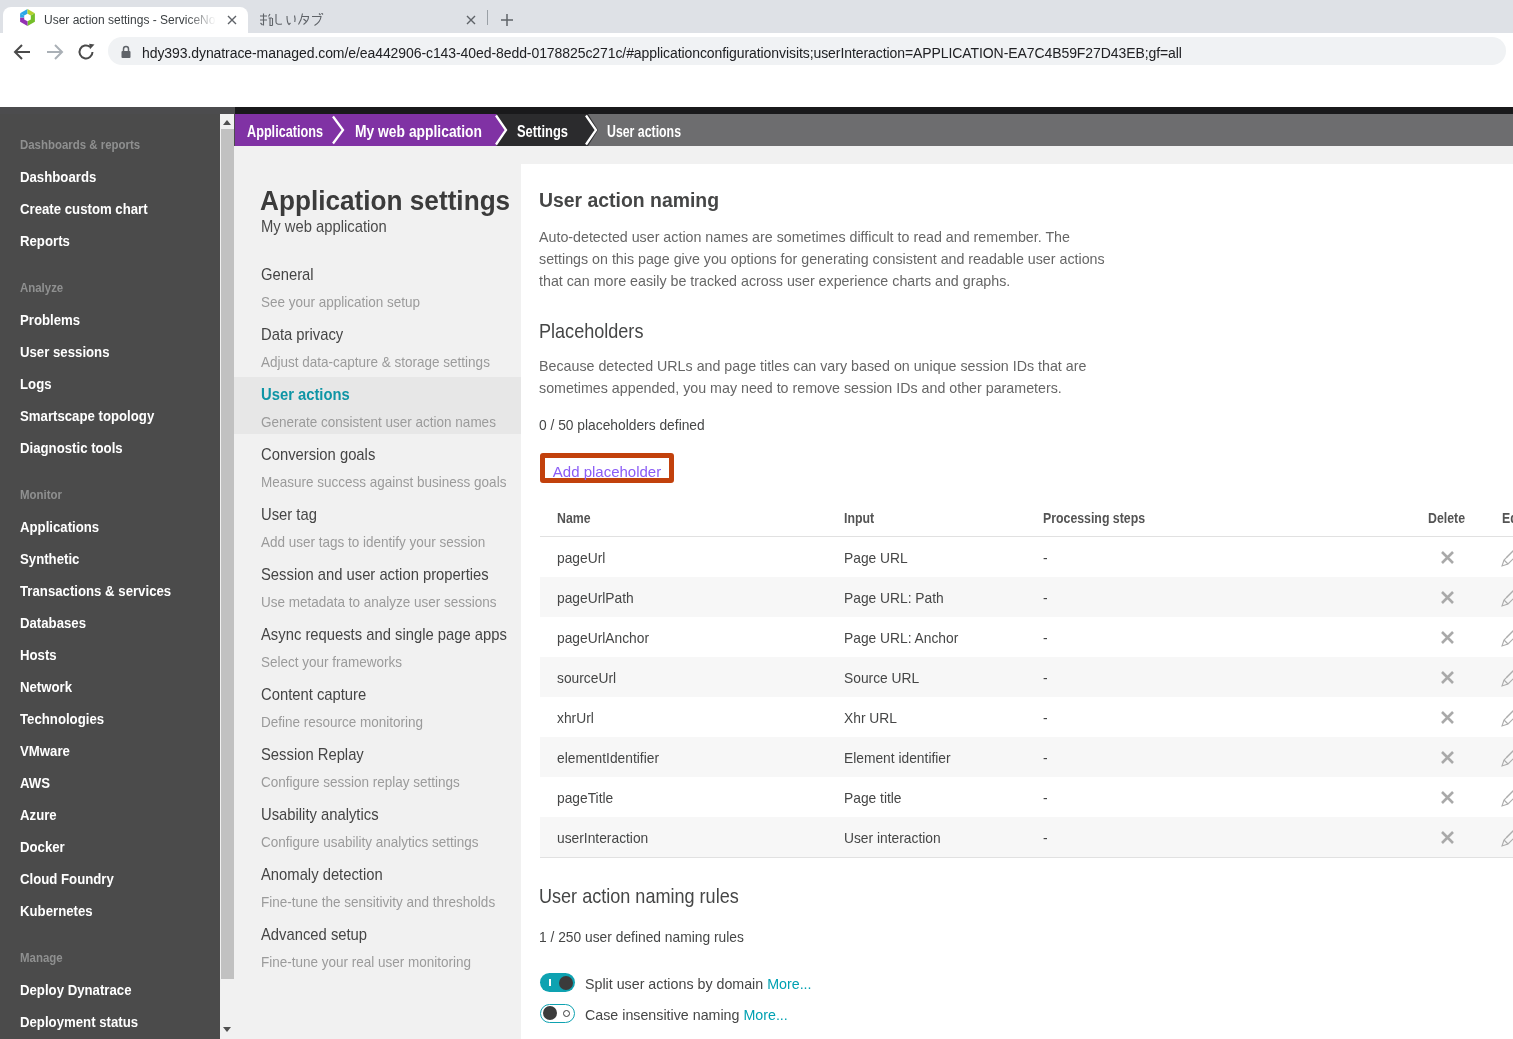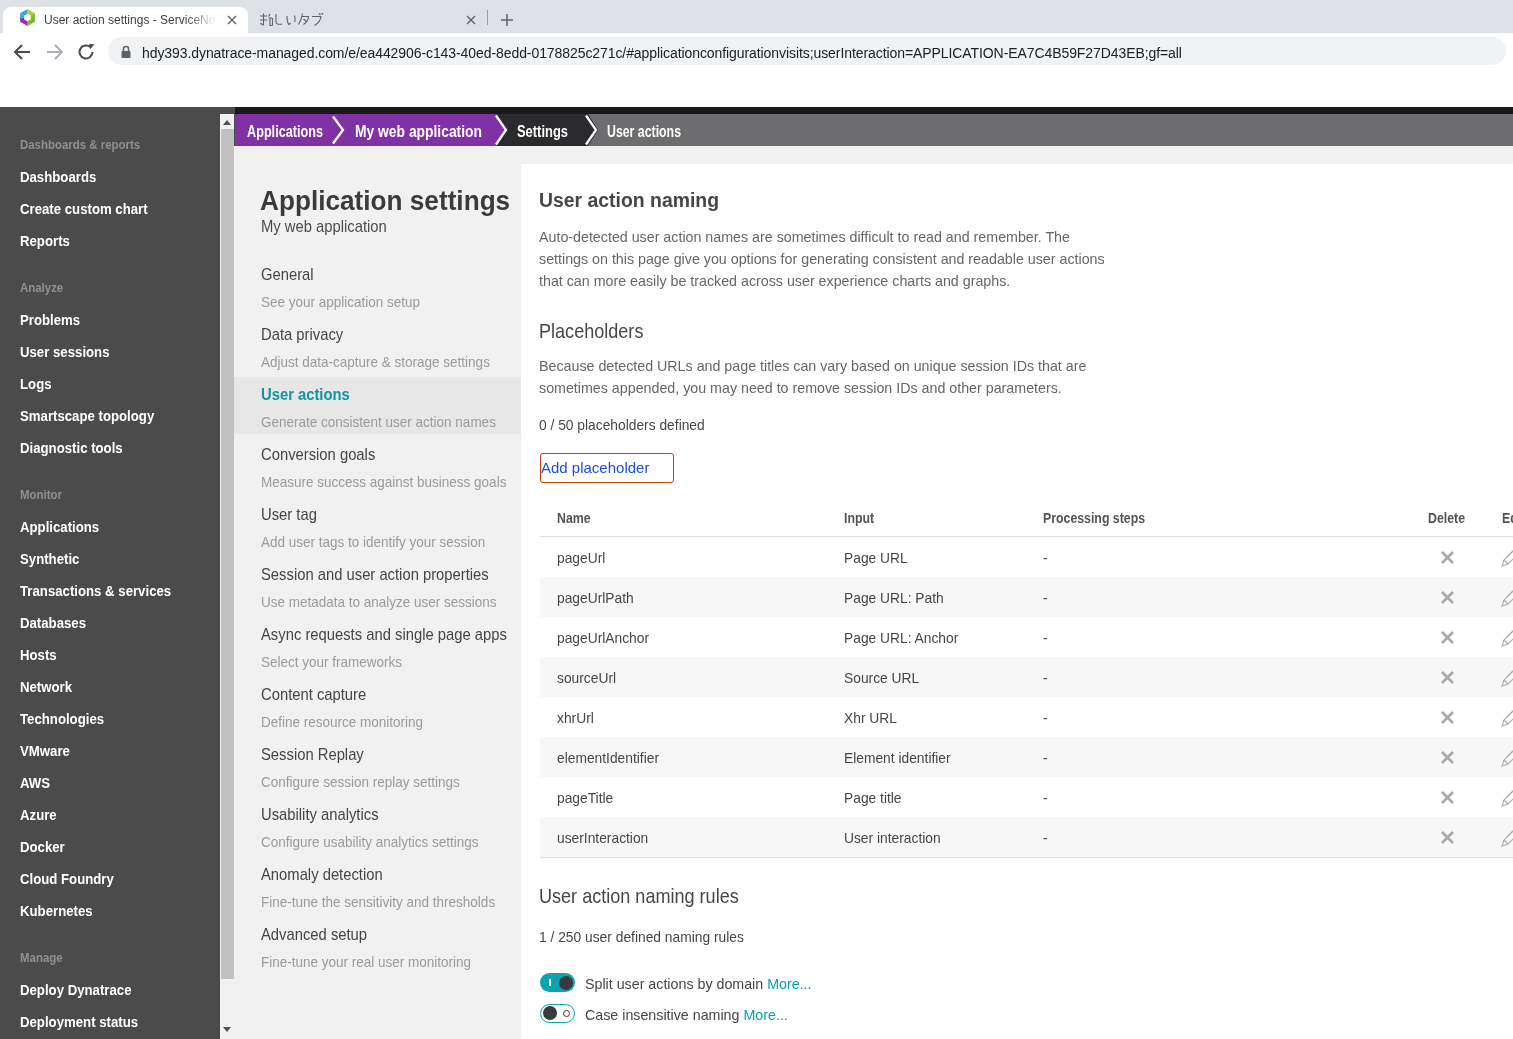--- a/index.html
+++ b/index.html
@@ -211,21 +211,21 @@
     .rowbg{position:absolute;left:19px;width:973px;height:40px;background:#f7f7f7;}
     .xi{position:absolute;left:920px;}
     .pi{position:absolute;left:980px;}
     .teal{color:#00a1b2;}
   </style>
   <div class="h20" style="top:25px;">User action naming</div>
   <div class="para" style="top:62px;">Auto-detected user action names are sometimes difficult to read and remember. The<br>settings on this page give you options for generating consistent and readable user actions<br>that can more easily be tracked across user experience charts and graphs.</div>
   <div class="h21" style="top:155px;">Placeholders</div>
   <div class="para" style="top:191px;">Because detected URLs and page titles can vary based on unique session IDs that are<br>sometimes appended, you may need to remove session IDs and other parameters.</div>
   <div class="t15" style="left:18px;top:252px;">0 / 50 placeholders defined</div>
-  <div class="abs" style="left:19px;top:289px;width:134px;height:30px;border:1px solid #c2410c;border-radius:3px;font-size:15px;color:#1d4ed8;line-height:28px;">Add placeholder</div>
+  <div class="abs" style="left:19px;top:289px;width:134px;height:30px;border:5px solid #c2410c;border-radius:3px;font-size:15px;color:#8b5cf6;text-align:center;line-height:28px;">Add placeholder</div>
 
   <div class="th14" style="left:36px;top:346px;">Name</div>
   <div class="th14" style="left:323px;top:346px;">Input</div>
   <div class="th14" style="left:522px;top:346px;">Processing steps</div>
   <div class="th14" style="left:907px;top:346px;">Delete</div>
   <div class="th14" style="left:981px;top:346px;">Edit</div>
   <div class="abs" style="left:19px;top:372px;width:973px;height:1px;background:#e1e1e1;"></div>
   <div class="rowbg" style="top:413px;"></div>
   <div class="rowbg" style="top:493px;"></div>
   <div class="rowbg" style="top:573px;"></div>

